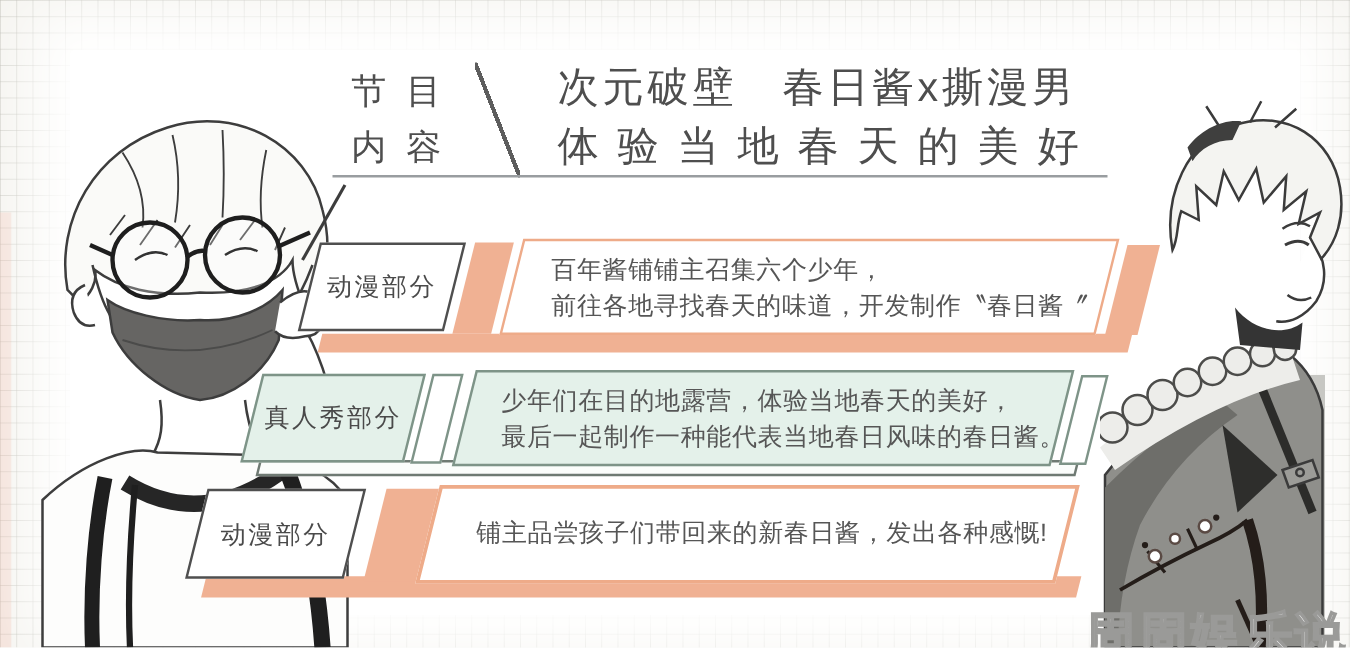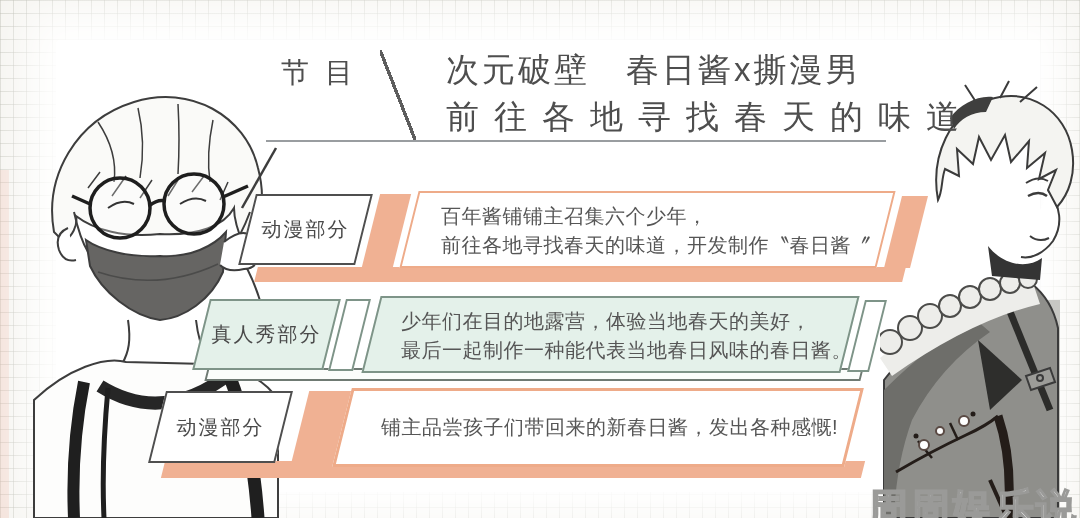--- a/index.html
+++ b/index.html
@@ -169,25 +169,26 @@
           <circle cx="60" cy="353" r="4"></circle>
           <circle cx="84" cy="343" r="5"></circle>
       </g>
       <circle cx="36" cy="358" r="2.5" fill="#241d19" stroke="none"></circle>
       <circle cx="93" cy="336" r="2.5" fill="#241d19" stroke="none"></circle>
     </g>
   </svg>
 
   <div class="t-label">
     <div>节目</div>
+    <div>内容</div>
   </div>
   <div class="t-slash"></div>
   <div class="t-main">
     <div class="l1">次元破壁　春日酱x撕漫男</div>
-    <div class="l2">前往各地寻找春天的味道</div>
+    <div class="l2">体验当地春天的美好</div>
   </div>
   <div class="t-underline"></div>
 
   <div class="skew r1-base"></div>
   <div class="skew r1-label">
     <div class="inner lbl">动漫部分</div>
   </div>
   <div class="skew r1-stripe"></div>
   <div class="skew r1-box">
     <div class="inner body-text">

